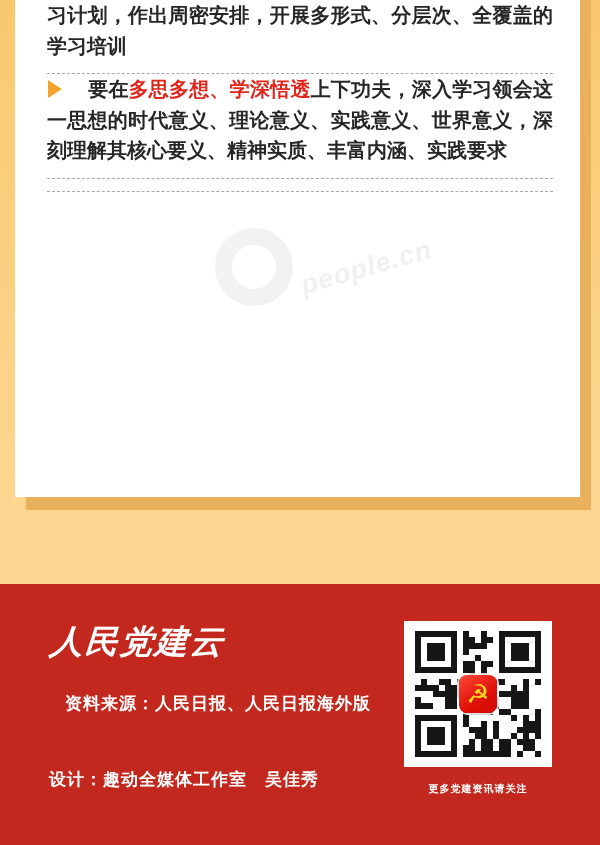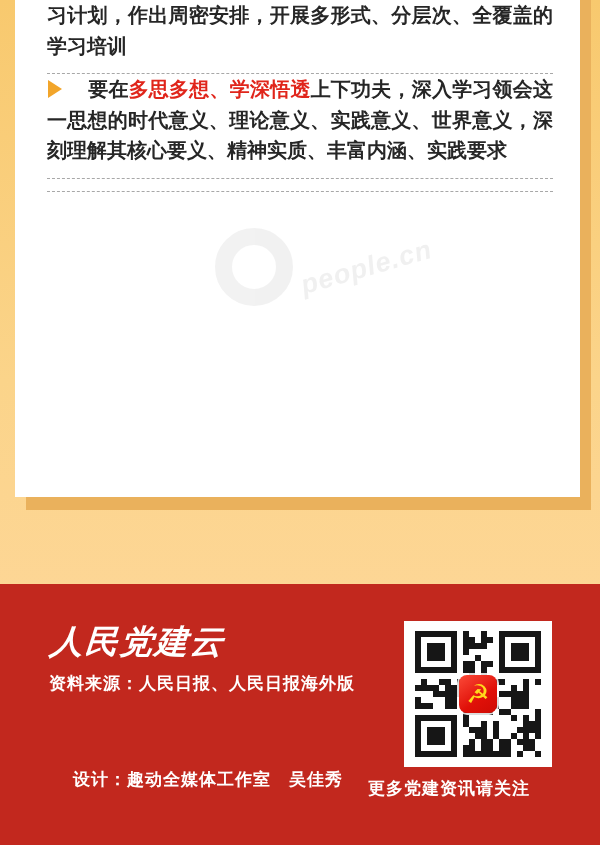--- a/index.html
+++ b/index.html
@@ -38,23 +38,23 @@
     transform:rotate(-16deg); vertical-align:middle; margin-left:6px; letter-spacing:1px;
   }
   .wm-mid { left:200px; top:258px; }
   
   .footer { position:absolute; left:0; top:584px; width:600px; height:261px; background:#c2281e; color:#fff; }
   .logo {
     position:absolute; left:50px; top:36px; font-size:33px; font-weight:bold;
     font-style:italic; letter-spacing:2px; transform:skewX(-4deg);
   }
   .credit { position:absolute; left:49px; font-size:17px; font-weight:bold; letter-spacing:1px; }
-  .credit-source { top:88px; }
+  .credit-source { top:108px;margin-left:16px; }
   .credit-editor { top:137px; }
-  .credit-design { top:184px;margin-left:24px; }
+  .credit-design { top:184px; }
   
   .qr-box { position:absolute; left:404px; top:37px; width:148px; height:146px; background:#ffffff; }
   .qr-grid {
     position:absolute; left:11px; top:10px; width:126px; height:126px;
     display:grid; grid-template-columns:repeat(21,6px); grid-auto-rows:6px; background:#fff;
   }
   .qm { width:6px; height:6px; }
   .qm.on { background:#161616; }
   .finder { position:absolute; width:42px; height:42px; border:6px solid #161616; background:#fff; }
   .finder::after { content:""; position:absolute; left:6px; top:6px; width:18px; height:18px; background:#161616; }
@@ -62,22 +62,22 @@
   .finder.tr { right:0; top:0; }
   .finder.bl { left:0; bottom:0; }
   .emblem {
     position:absolute; left:50%; top:50%; width:38px; height:38px;
     transform:translate(-50%,-50%); border-radius:8px;
     background:linear-gradient(145deg,#fb4a38 0%,#e01008 60%,#cf0b04 100%);
     box-shadow:0 0 0 2px rgba(255,255,255,.85);
     display:flex; align-items:center; justify-content:center;
   }
   .emblem span { color:#ffd91c; font-size:26px; line-height:1; font-family:"DejaVu Sans",sans-serif; }
-  .qr-caption { position:absolute; left:368px; top:194px; width:220px; text-align:left;
-    font-size:17px; font-weight:bold; line-height:22.5px; letter-spacing:1px; }
+  .qr-caption { position:absolute; left:368px; top:194px; width:220px; text-align:center;
+    font-size:10px; font-weight:bold; line-height:22.5px; letter-spacing:1px; }
 </style>
 </head>
 <body>
 
 <div class="page">
 
   <div class="card">
 
     <div class="wm wm-mid">
       <span class="ring"></span><span class="wm-text">people.cn</span>

